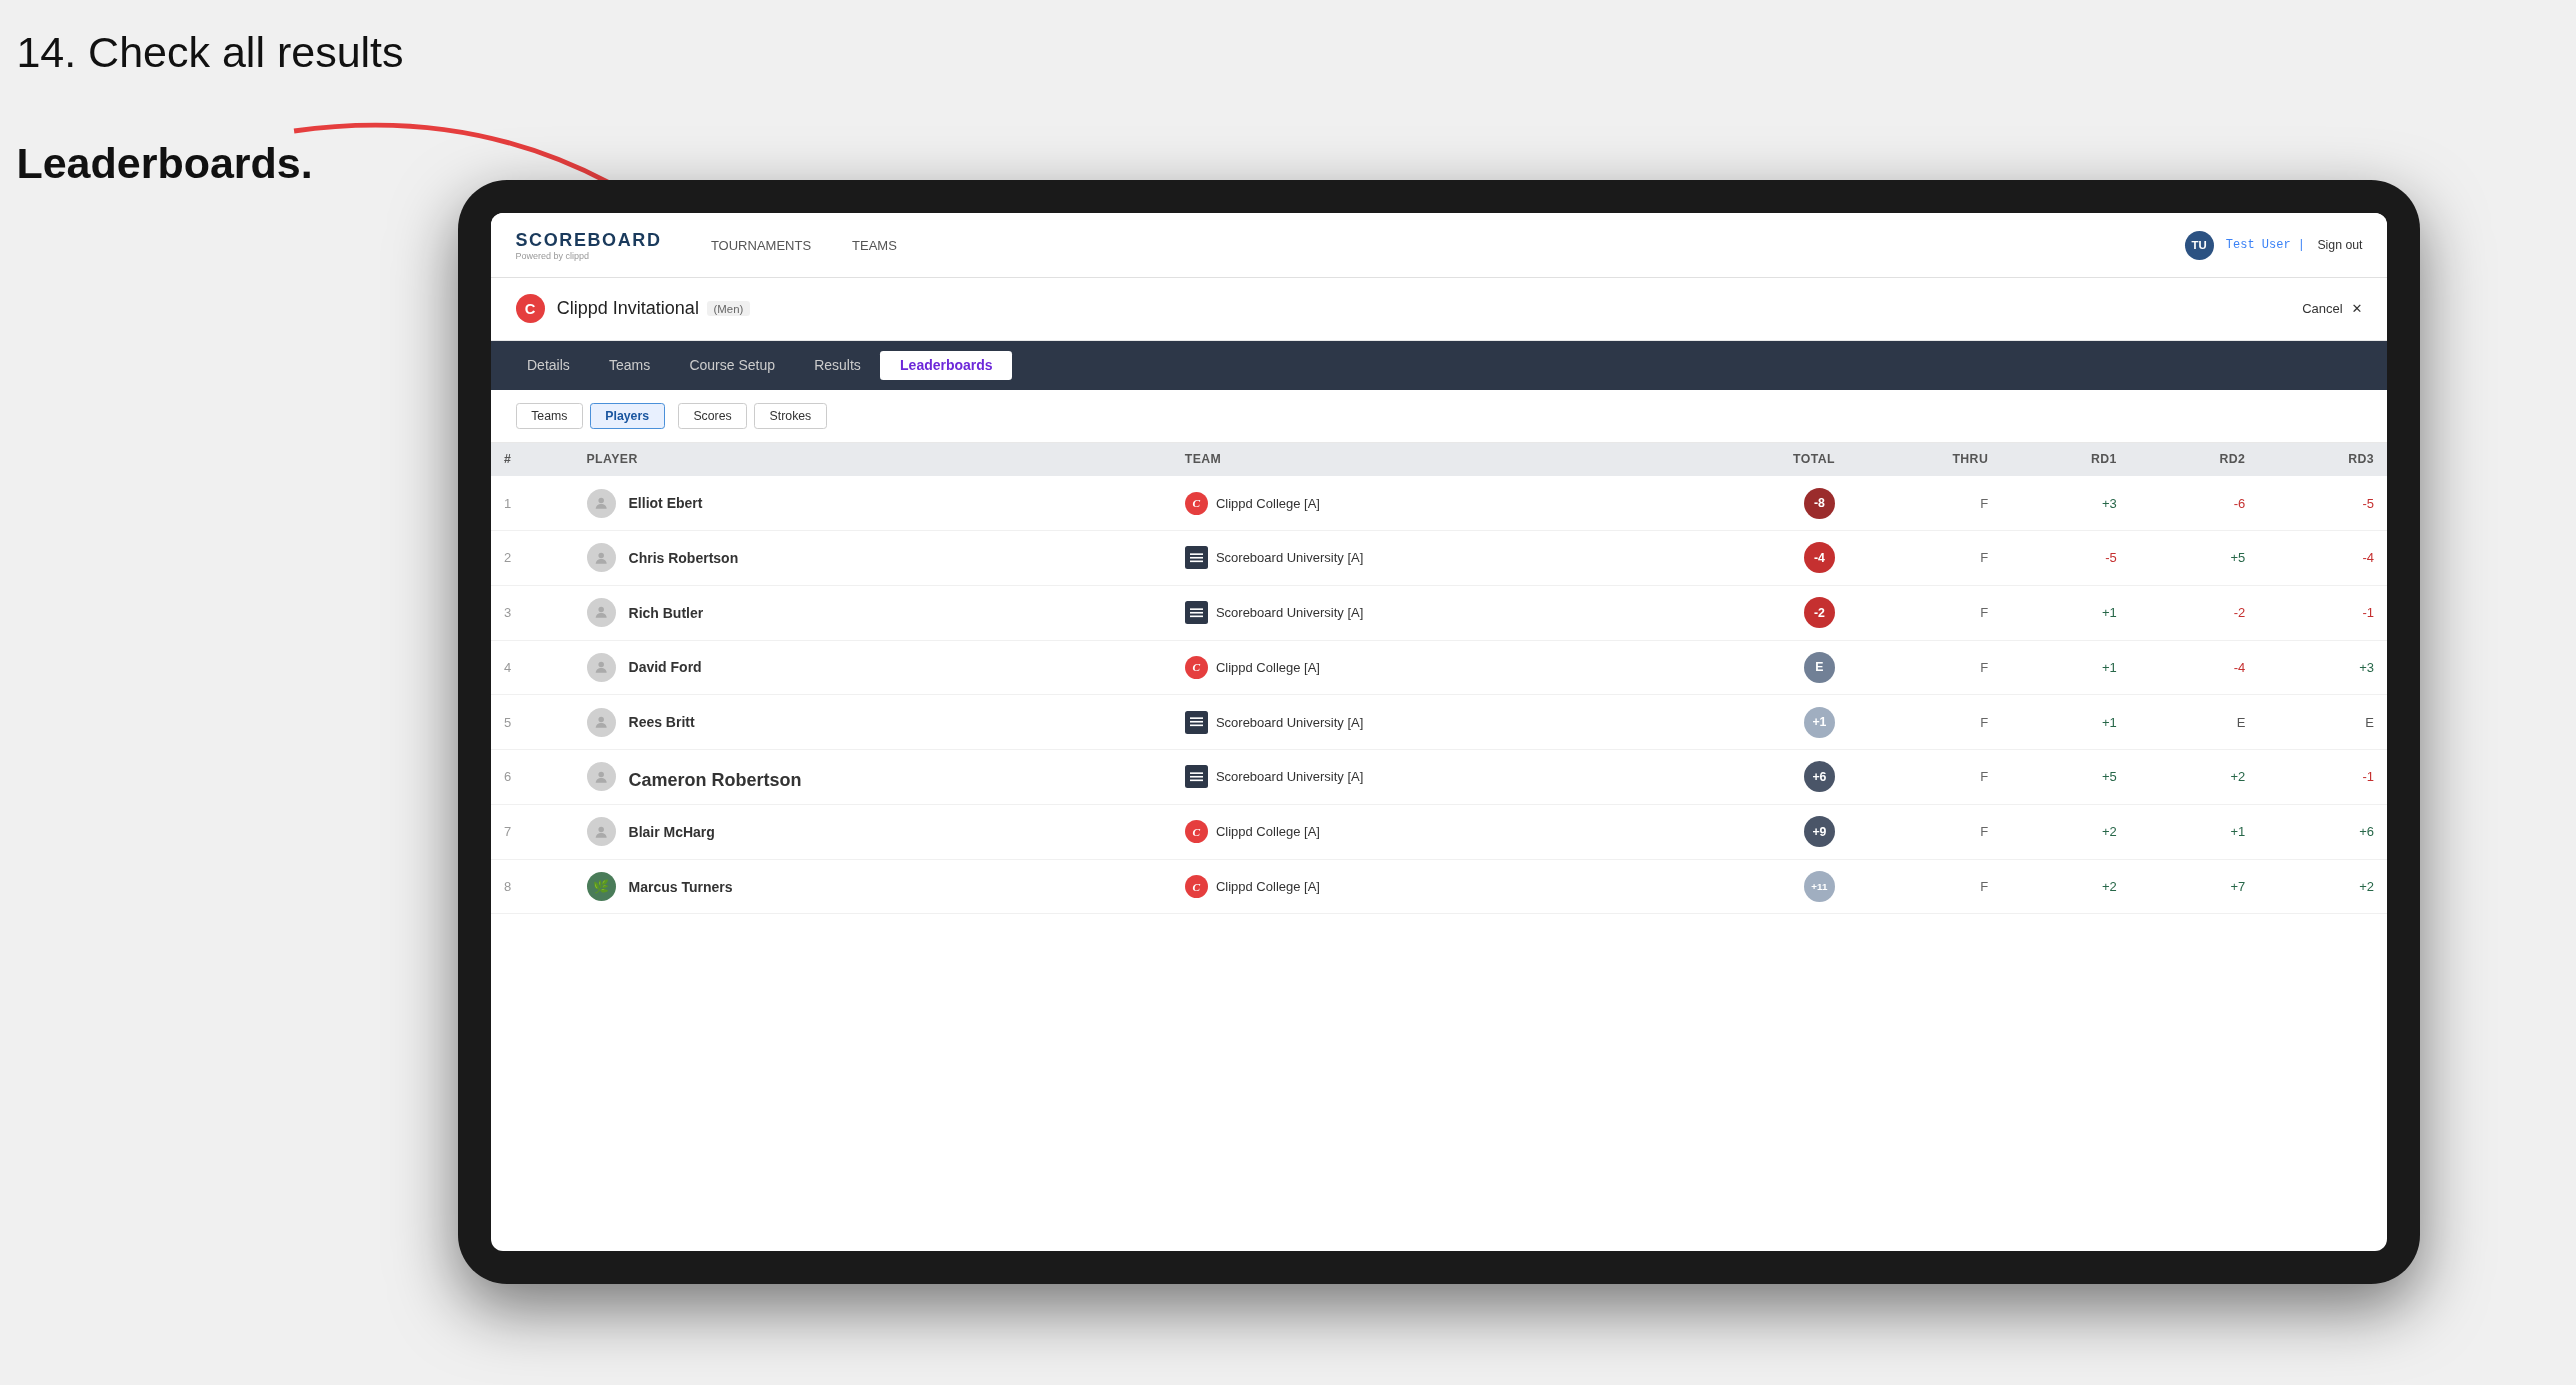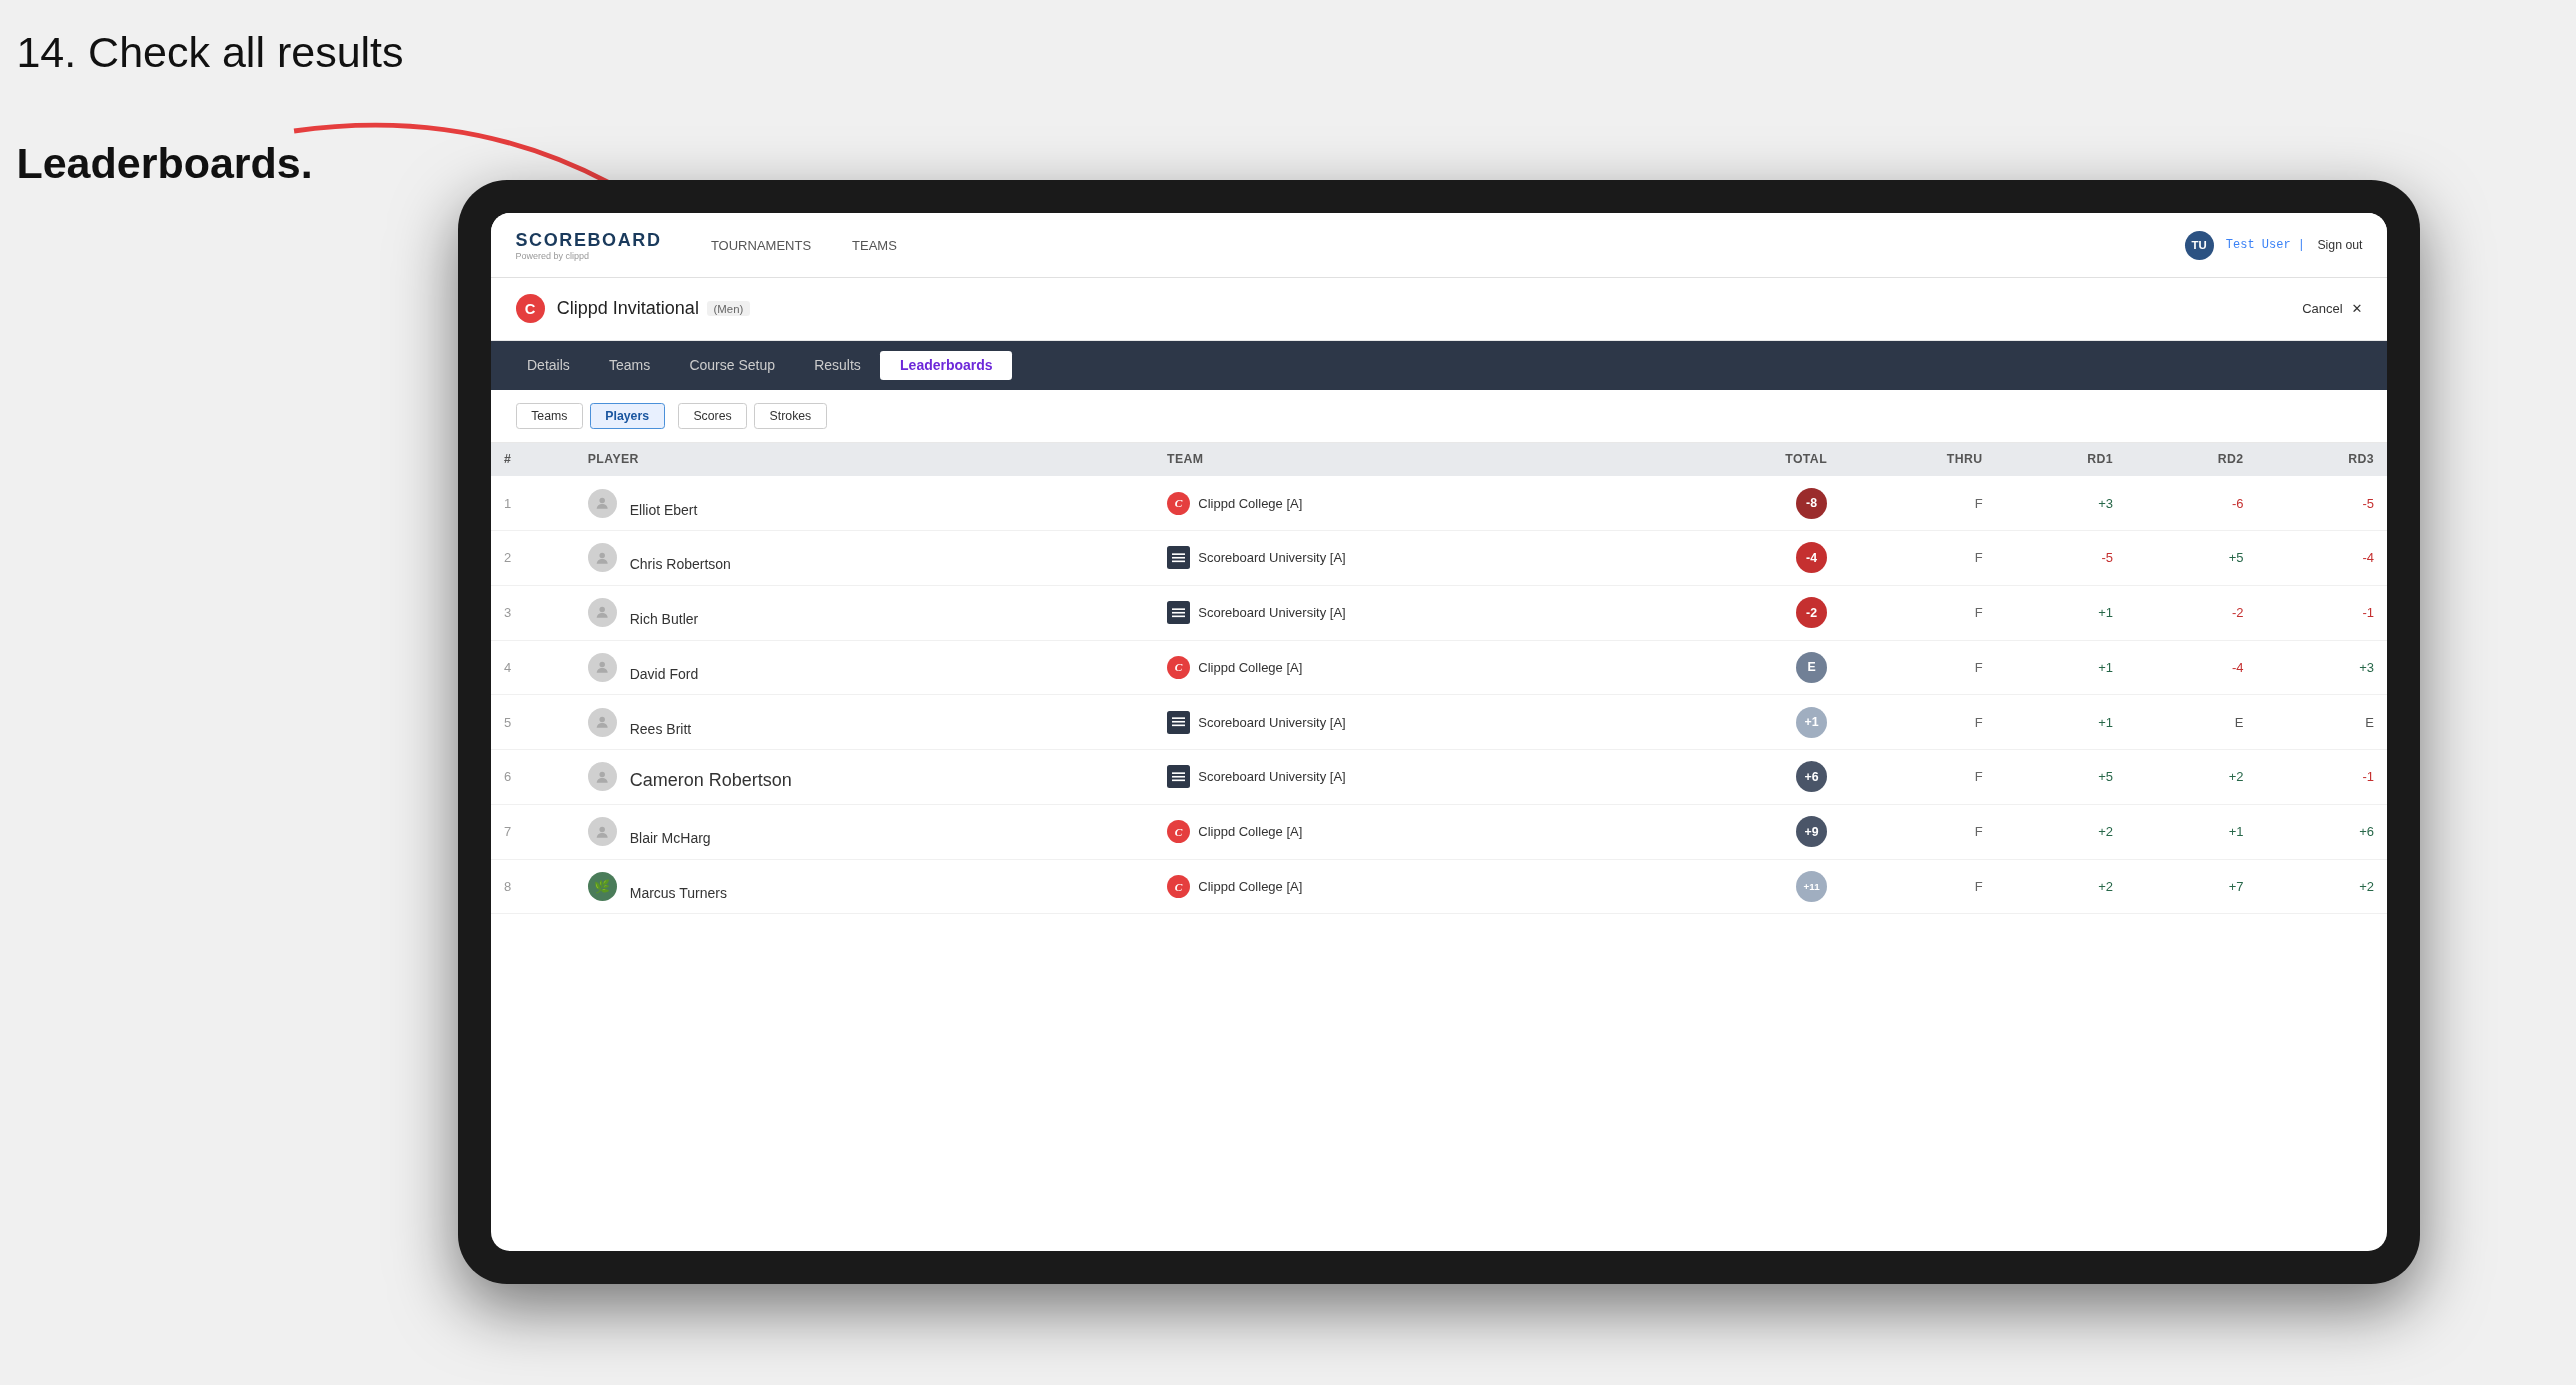--- a/index.html
+++ b/index.html
@@ -36,21 +36,21 @@
       background: #1a1a1a;
       border-radius: 49px;
       padding: 33px;
       box-shadow: 0 24.5px 65px rgba(0,0,0,0.5);
     }
 
     .tablet-screen {
       width: 100%;
       height: 100%;
       background: #fff;
-      border-radius: 19px;
+      border-radius: 12px;
       overflow: hidden;
       display: flex;
       flex-direction: column;
     }
 
     
     .nav-bar {
       background: #fff;
       border-bottom: 0.8px solid #e0e0e0;
       display: flex;
@@ -238,22 +238,23 @@
     tbody td {
       padding: 11.4px 13px;
       font-size: 13px;
       color: #333;
     }
     tbody td.right {
       text-align: right;
     }
     .player-cell {
       display: flex;
-      align-items: flex-end;
+      align-items: center;
       gap: 13px;
+      font-weight: bold;
     }
     .player-avatar {
       width: 29px;
       height: 29px;
       border-radius: 50%;
       background: #d0d0d0;
       display: flex;
       align-items: center;
       justify-content: center;
       font-size: 13px;

